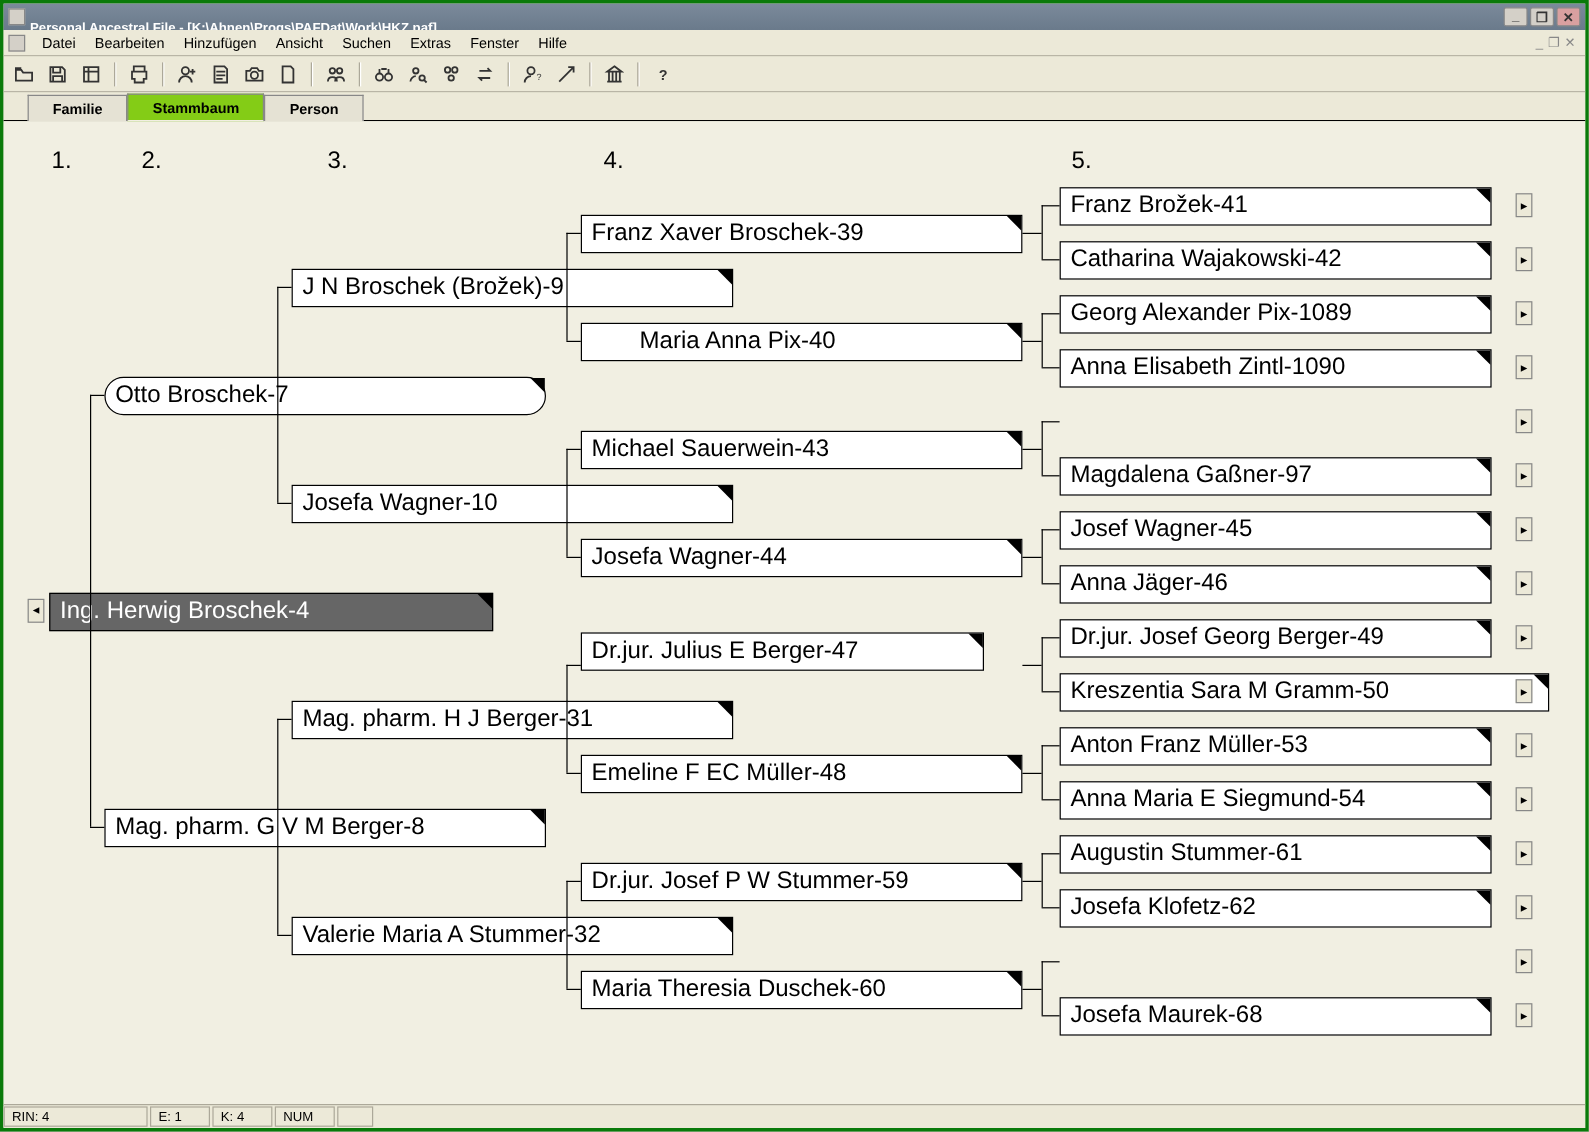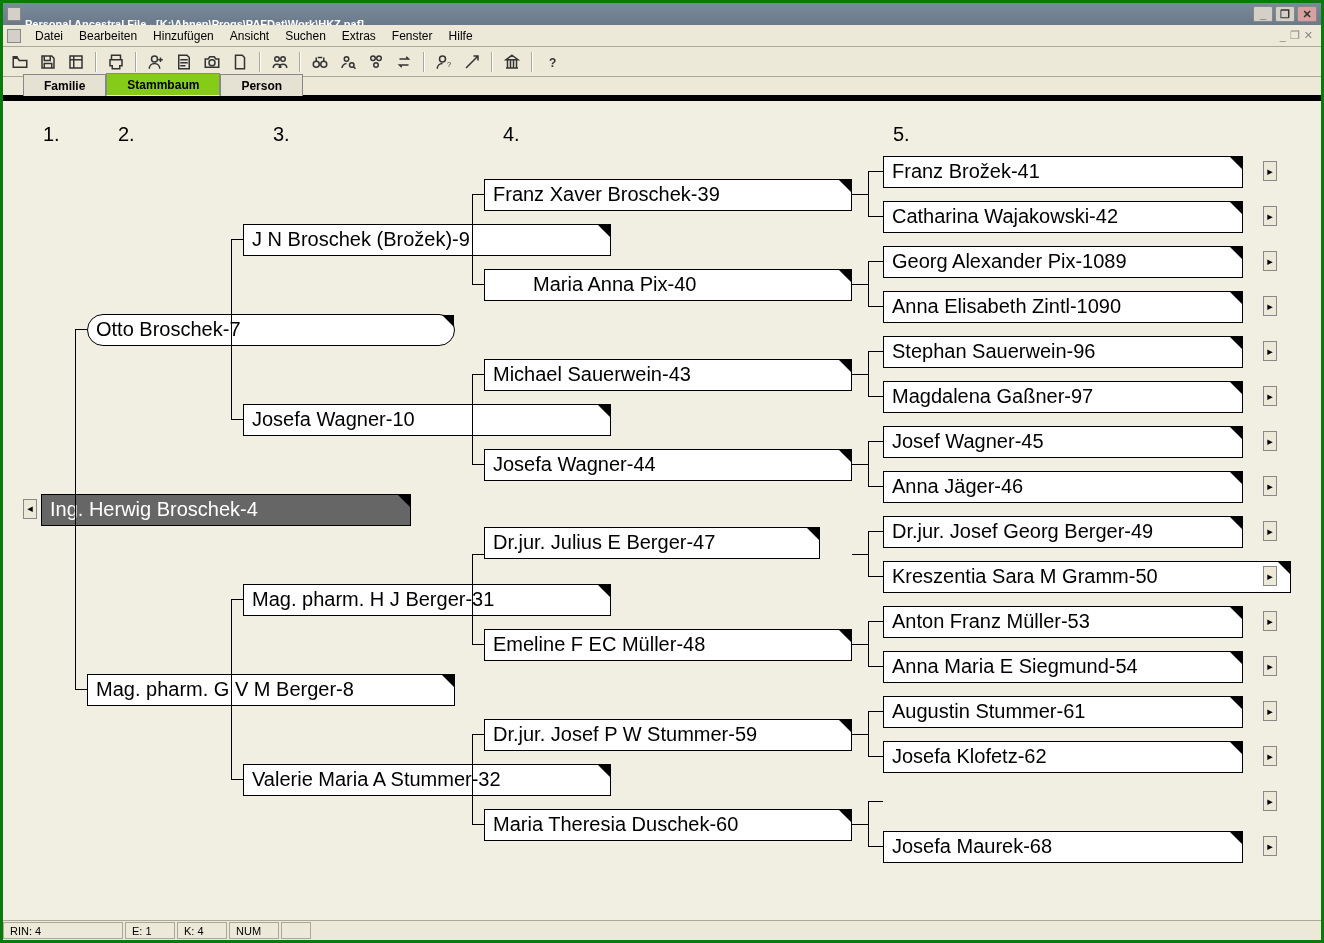--- a/index.html
+++ b/index.html
@@ -76,21 +76,21 @@
     color:#222;
   }
   .tb-btn svg{width:18px;height:18px;}
   
   .tabrow{
     background:#ece9d8;
     height:24px;
     display:flex;
     align-items:flex-end;
     padding-left:20px;
-    border-bottom:6px solid #000000;
+    border-bottom:1px solid #000000;
   }
   .tab{
     padding:4px 20px 3px 20px;
     font-size:12px;
     font-weight:bold;
     border:1px solid #888;
     border-bottom:none;
     background:#e5e2d4;
     margin-right:0px;
     position:relative;
@@ -327,21 +327,20 @@
       <div class="gen-label" style="left: 500px; top: 22px;">4.</div>
       <div class="gen-label" style="left: 890px; top: 22px;">5.</div>
       <div class="person-box" style="left: 880px; top: 55px; width: 360px;">Franz Brožek-41<div class="corner"></div></div>
       <div class="ext-btn" style="left: 1260px; top: 60px;">▸</div>
       <div class="person-box" style="left: 880px; top: 100px; width: 360px;">Catharina Wajakowski-42<div class="corner"></div></div>
       <div class="ext-btn" style="left: 1260px; top: 105px;">▸</div>
       <div class="person-box" style="left: 880px; top: 145px; width: 360px;">Georg Alexander Pix-1089<div class="corner"></div></div>
       <div class="ext-btn" style="left: 1260px; top: 150px;">▸</div>
       <div class="person-box" style="left: 880px; top: 190px; width: 360px;">Anna Elisabeth Zintl-1090<div class="corner"></div></div>
       <div class="ext-btn" style="left: 1260px; top: 195px;">▸</div>
-      <div class="person-box" style="left: 880px; top: 235px; width: 360px;">Stephan Sauerwein-96<div class="corner"></div></div>
       <div class="ext-btn" style="left: 1260px; top: 240px;">▸</div>
       <div class="person-box" style="left: 880px; top: 280px; width: 360px;">Magdalena Gaßner-97<div class="corner"></div></div>
       <div class="ext-btn" style="left: 1260px; top: 285px;">▸</div>
       <div class="person-box" style="left: 880px; top: 325px; width: 360px;">Josef Wagner-45<div class="corner"></div></div>
       <div class="ext-btn" style="left: 1260px; top: 330px;">▸</div>
       <div class="person-box" style="left: 880px; top: 370px; width: 360px;">Anna Jäger-46<div class="corner"></div></div>
       <div class="ext-btn" style="left: 1260px; top: 375px;">▸</div>
       <div class="person-box" style="left: 880px; top: 415px; width: 360px;">Dr.jur. Josef Georg Berger-49<div class="corner"></div></div>
       <div class="ext-btn" style="left: 1260px; top: 420px;">▸</div>
       <div class="person-box" style="left: 880px; top: 460px; width: 408px;">Kreszentia Sara M Gramm-50<div class="corner"></div></div>

